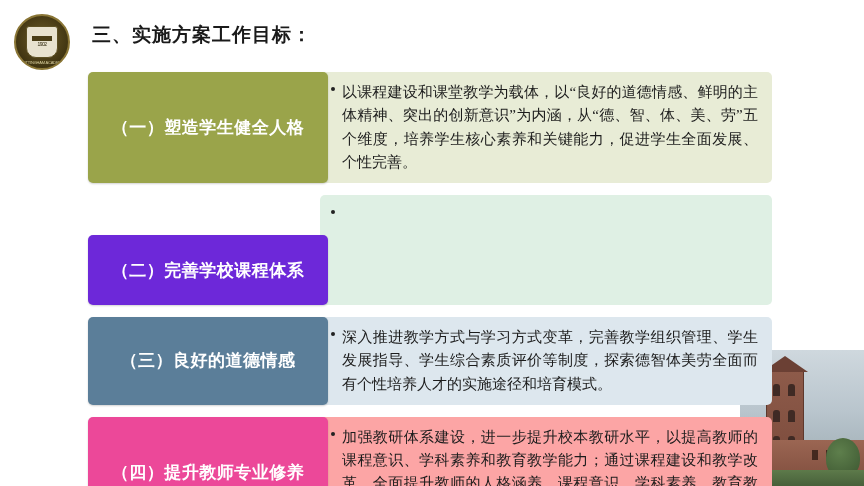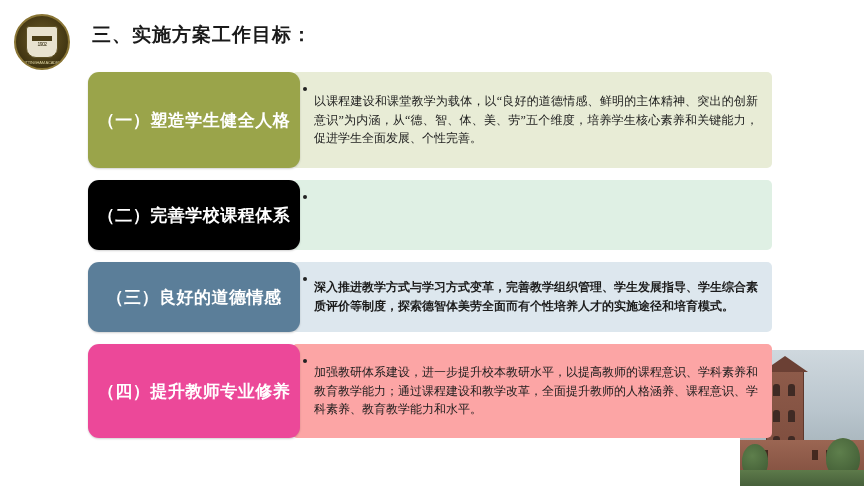--- a/index.html
+++ b/index.html
@@ -154,43 +154,43 @@
     top: 72px;
     width: 684px;
   }
   .row {
     display: flex;
     align-items: stretch;
     margin-bottom: 12px;
     position: relative;
   }
   .label {
-    width: 212px;
+    width: 240px;
     min-height: 44px;
-    border-radius: 11px;
+    border-radius: 5px;
     display: flex;
     align-items: center;
     justify-content: center;
     color: #ffffff;
     font-size: 17px;
     font-weight: bold;
     font-family: "Liberation Serif", serif;
     letter-spacing: 0.5px;
     box-sizing: border-box;
     padding: 6px 4px;
     z-index: 2;
     box-shadow: 0 1px 2px rgba(0,0,0,0.18);
   }
   .body {
     flex: 1;
     border-radius: 5px;
     margin-left: -8px;
     padding: 9px 14px 9px 22px;
     box-sizing: border-box;
-    font-size: 12px;
+    font-size: 15px;
     line-height: 1.55;
     color: #1c1c1c;
     font-family: "Liberation Serif", serif;
     position: relative;
     display: flex;
     align-items: center;
     text-align: justify;
   }
   .bullet {
     position: absolute;
@@ -198,21 +198,21 @@
     top: 15px;
     width: 4px;
     height: 4px;
     border-radius: 50%;
     background: #222;
   }
 
   
   .r1 .label, .r1 .body { min-height: 96px; }
   .r2 .label, .r2 .body { min-height: 70px; }
-  .r3 .label, .r3 .body { min-height: 70px; font-weight: bold; }
+  .r3 .label, .r3 .body { min-height: 70px; }
   .r4 .label, .r4 .body { min-height: 94px; }
 </style>
 </head>
 <body>
 
 <div class="logo">
   <div class="crest">
     <div class="bar"></div>
     <div>1902</div>
   </div>
@@ -247,21 +247,21 @@
 
   <div class="row r1">
     <div class="label" style="background:#9aa44a;">（一）塑造学生健全人格</div>
     <div class="body" style="background:#e8ecd6;">
       <span class="bullet"></span>
       <span>以课程建设和课堂教学为载体，以“良好的道德情感、鲜明的主体精神、突出的创新意识”为内涵，从“德、智、体、美、劳”五个维度，培养学生核心素养和关键能力，促进学生全面发展、个性完善。</span>
     </div>
   </div>
 
   <div class="row r2">
-    <div class="label" style="background:#000000;">（二）完善学校课程体系</div>
+    <div class="label" style="background:#6d28d9;margin-top:40px;">（二）完善学校课程体系</div>
     <div class="body" style="background:#dff0e4;">
       <span class="bullet"></span>
     </div>
   </div>
 
   <div class="row r3">
     <div class="label" style="background:#5b7e99;">（三）良好的道德情感</div>
     <div class="body" style="background:#dde7ee;">
       <span class="bullet"></span>
       <span>深入推进教学方式与学习方式变革，完善教学组织管理、学生发展指导、学生综合素质评价等制度，探索德智体美劳全面而有个性培养人才的实施途径和培育模式。</span>

